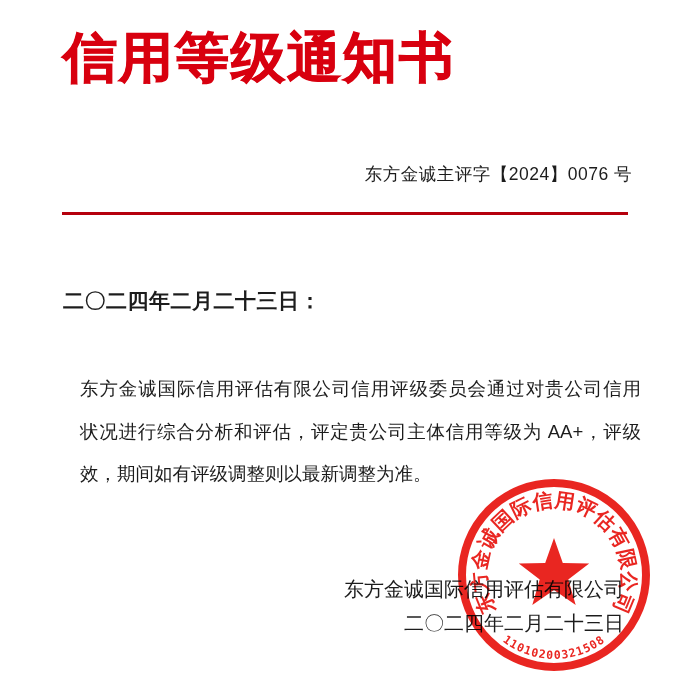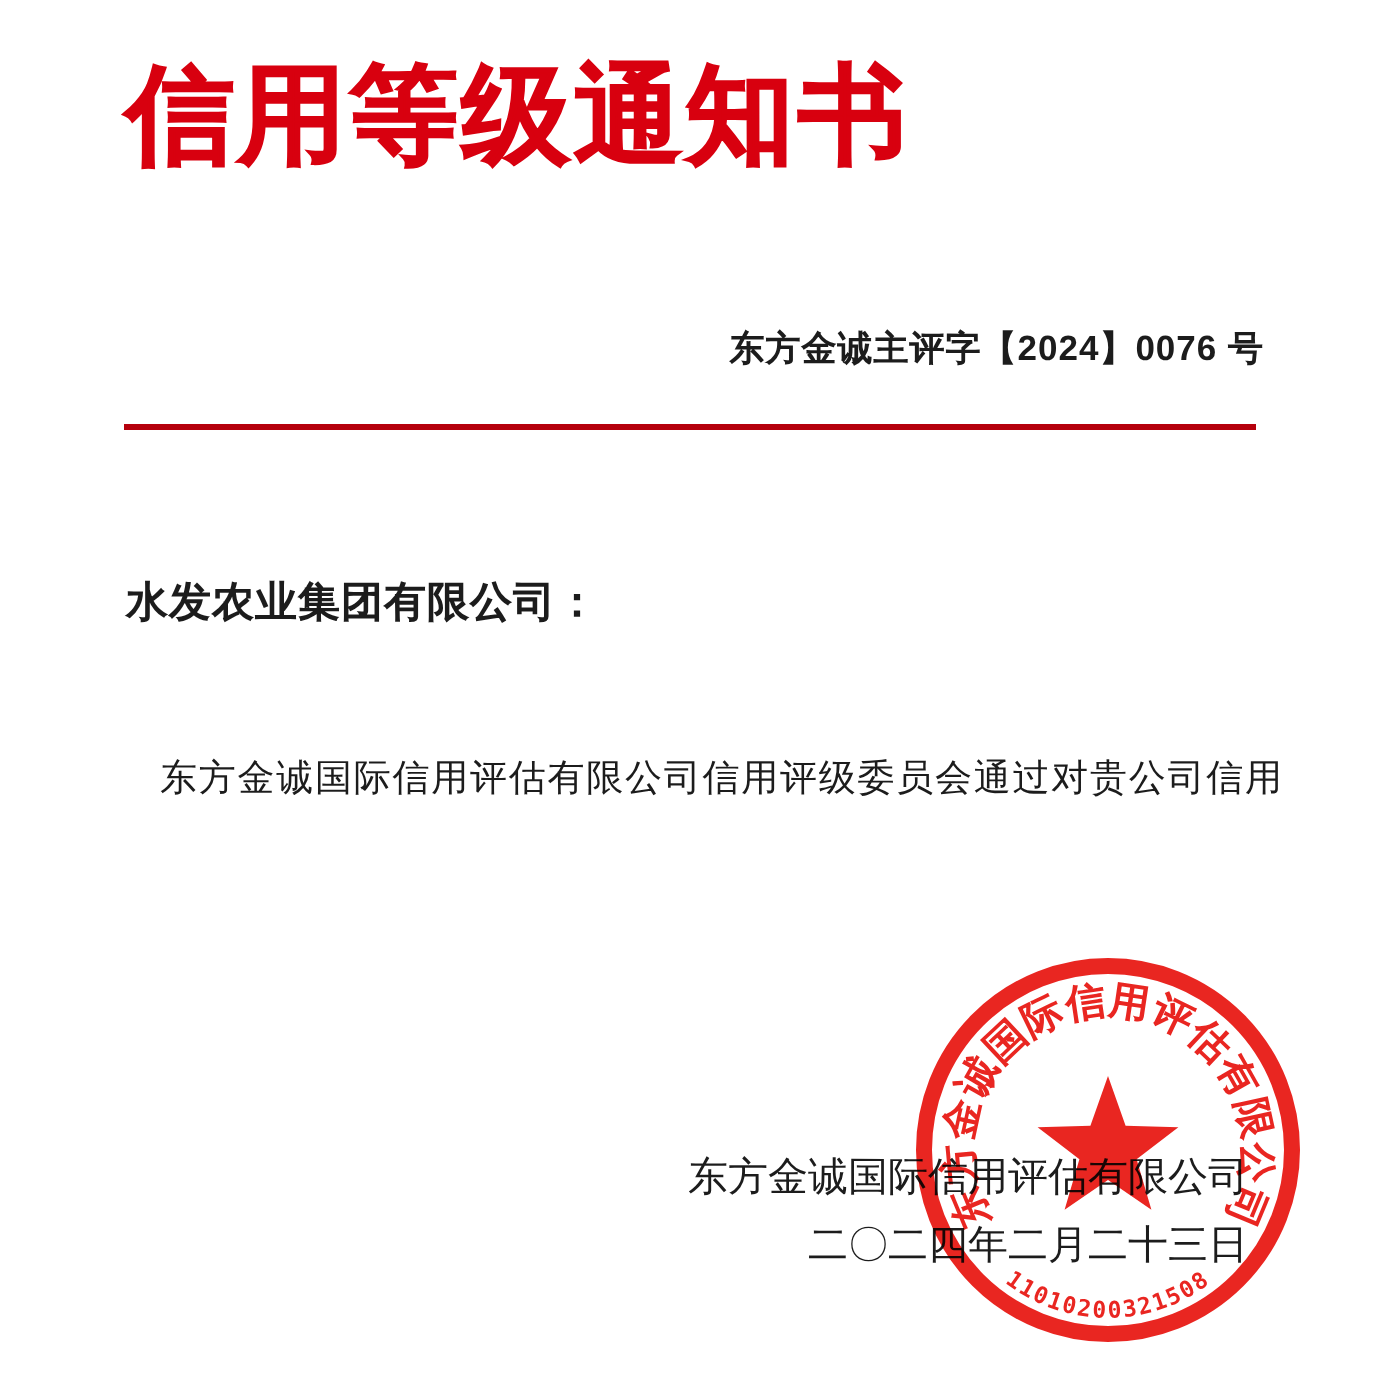--- a/index.html
+++ b/index.html
@@ -12,21 +12,21 @@
 
   .doc-title{
     position:absolute;left:63px;top:22px;
     font-size:54px;font-weight:900;letter-spacing:2px;
     color:var(--title-red,#d8000f);
     -webkit-text-stroke:1px var(--title-red,#d8000f);
     white-space:nowrap;
   }
   .ref-number{
     position:absolute;right:56px;top:162px;
-    font-size:17.5px;font-weight:700;letter-spacing:.5px;
+    font-size:17.5px;font-weight:400;letter-spacing:.5px;
     white-space:nowrap;
     margin-left:30px;
   }
   .divider{
     position:absolute;left:62px;top:212px;width:566px;height:3px;
     background:var(--divider-red,#b5000d);
   }
   .addressee{
     position:absolute;left:63px;top:287px;
     font-size:21px;font-weight:700;letter-spacing:.5px;
@@ -66,24 +66,26 @@
 <body>
 
 <div class="page">
 
   <div class="doc-title">信用等级通知书</div>
 
   <div class="ref-number">东方金诚主评字【2024】0076 号</div>
 
   <div class="divider"></div>
 
-  <div class="addressee">水发农业集团有限公司：</div>
+  <div class="addressee">二〇二四年二月二十三日：</div>
 
   <div class="body-text">
     <div class="body-line fill">东方金诚国际信用评估有限公司信用评级委员会通过对贵公司信用</div>
+    <div class="body-line fill">状况进行综合分析和评估，评定贵公司主体信用等级为 AA+，评级</div>
+    <div class="body-line">效，期间如有评级调整则以最新调整为准。</div>
   </div>
 
   <div class="signature-block">
     <div>东方金诚国际信用评估有限公司</div>
     <div>二〇二四年二月二十三日</div>
   </div>
 
   <svg class="stamp" viewBox="0 0 200 200" xmlns="http://www.w3.org/2000/svg">
     <circle class="ring" cx="100" cy="100" r="92"></circle>
     <polygon class="star" points="100,63 108.8,87.9 135.2,88.6 114.3,104.6 121.7,129.9 100,115 78.3,129.9 85.7,104.6 64.8,88.6 91.2,87.9"></polygon>

